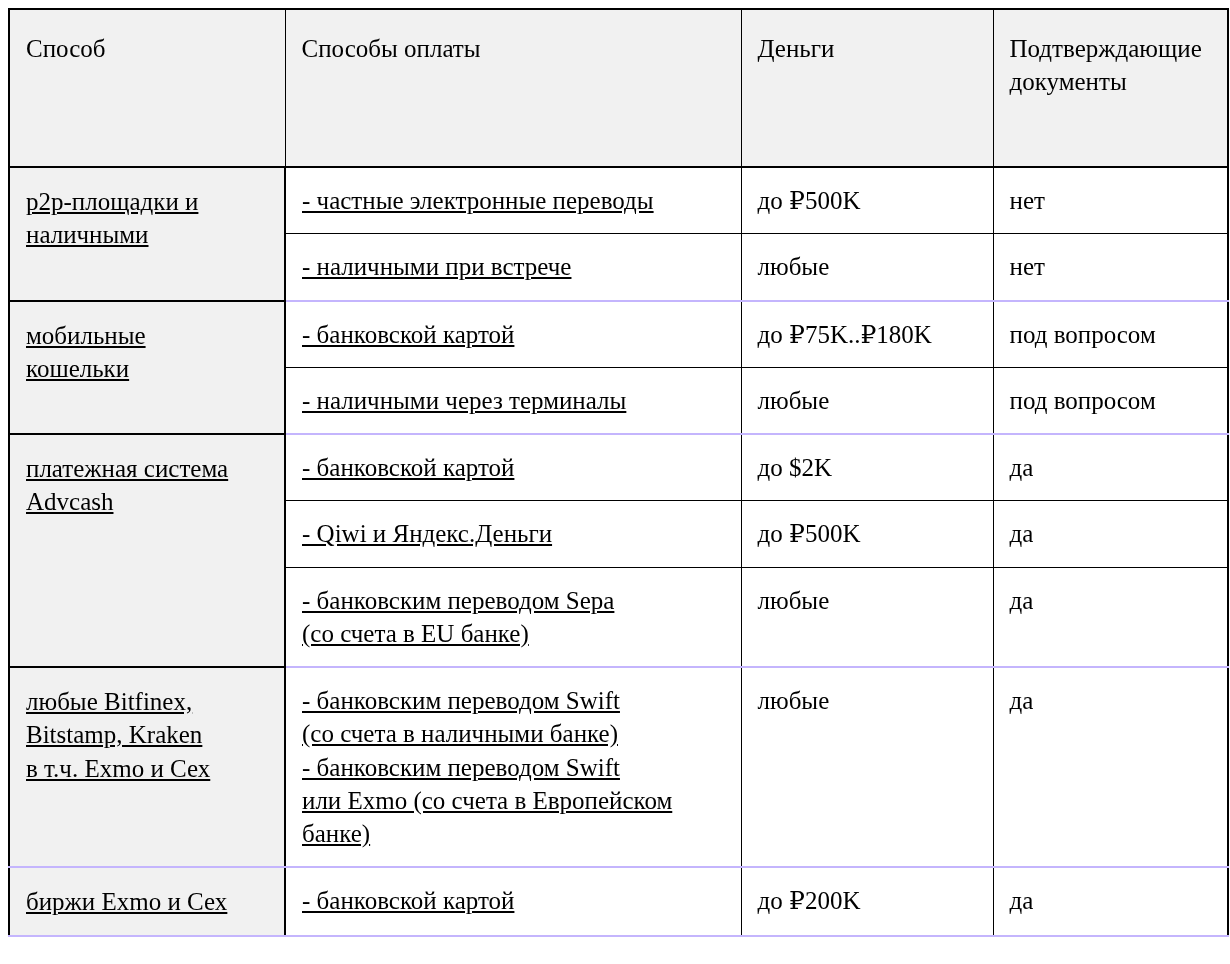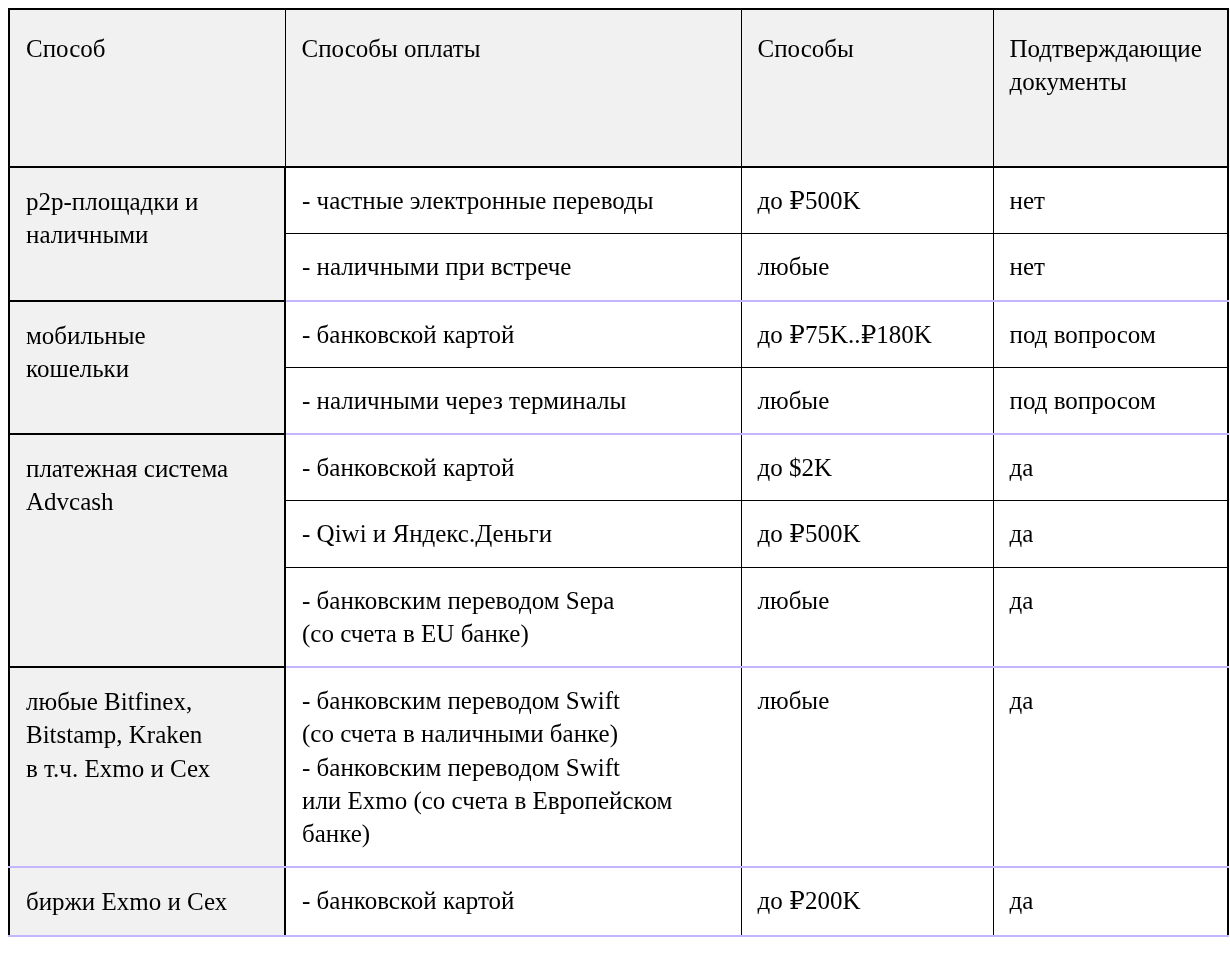--- a/index.html
+++ b/index.html
@@ -66,38 +66,38 @@
 
   table.payments tr.group-start > td {
     border-top: 2px solid #000000;
   }
 
   table.payments tr.group-end > td {
     border-bottom: 2px solid #c4b5fd;
   }
 
   .cell-lines { display: block; }
-  .cell-lines .ln { display: block; }
+  .cell-lines .ln { display: block; text-decoration: underline; }
 </style>
 </head>
 <body>
 
 <div class="table-wrap">
   <table class="payments">
     <colgroup>
       <col class="c-method">
       <col class="c-ways">
       <col class="c-volumes">
       <col class="c-docs">
     </colgroup>
     <thead>
       <tr>
         <th>Способ</th>
         <th>Способы оплаты</th>
-        <th>Способы</th>
+        <th>Деньги</th>
         <th>Подтверждающие документы</th>
       </tr>
     </thead>
     <tbody>
         <tr class="group-start">
           <td class="group-cell" rowspan="2">
             <span class="cell-lines">
               <span class="ln">p2p-площадки и</span>
               <span class="ln">наличными</span>
             </span>

